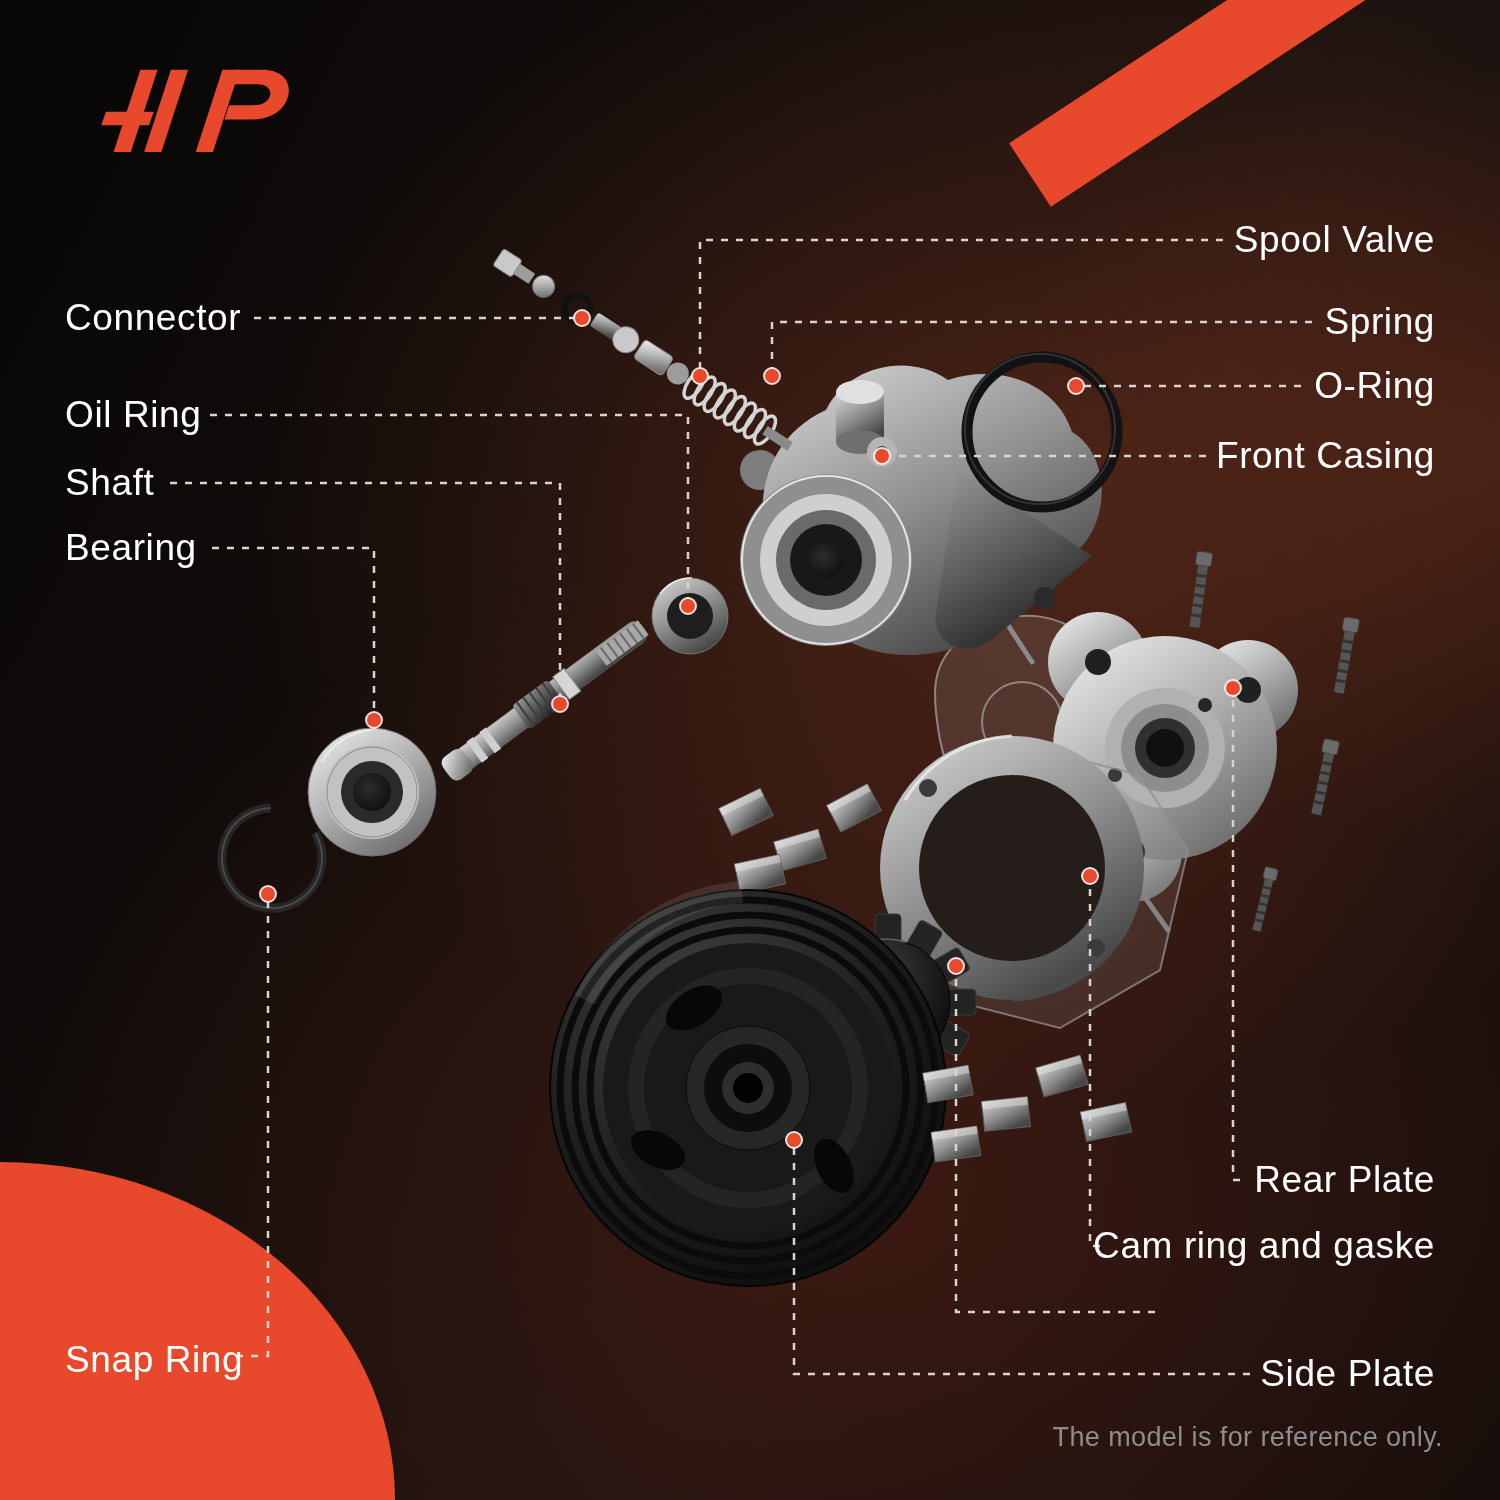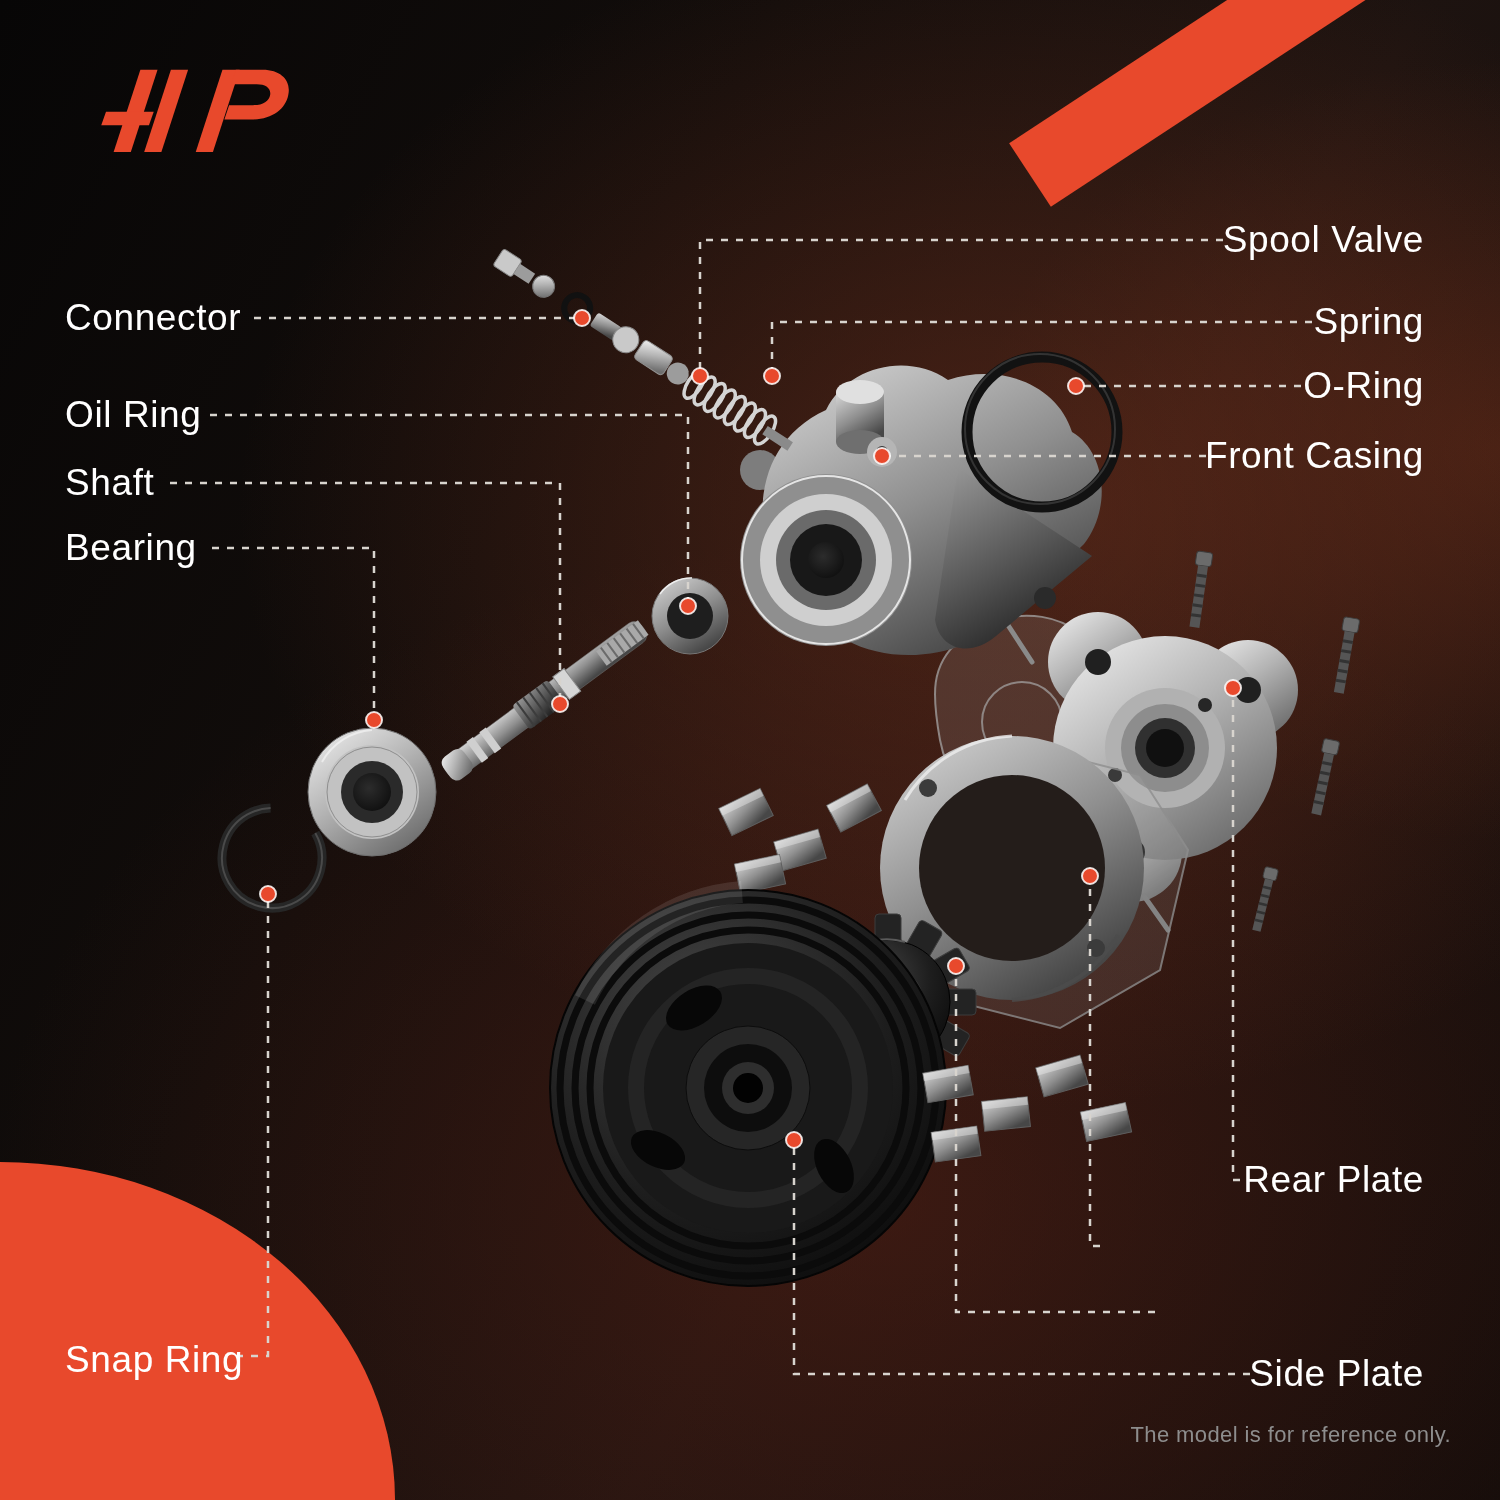--- a/index.html
+++ b/index.html
@@ -15,25 +15,25 @@
   .quarter{
     position:absolute;left:0;bottom:0;width:395px;height:338px;
     background:#e8492c;border-top-right-radius:100% 100%;z-index:0;
   }
   svg.scene{position:absolute;left:0;top:0;z-index:1;}
   .logo{position:absolute;left:85px;top:58px;z-index:2;}
   .label{
     position:absolute;color:#ffffff;font-size:37px;font-weight:500;
     letter-spacing:0.6px;white-space:nowrap;line-height:44px;z-index:3;
   }
-  .label.right{right:76px;text-align:right;}
+  .label.right{right:65px;text-align:right;}
   .label.left{left:65px;text-align:center;}
   .disclaimer{
-    position:absolute;right:49px;top:1422px;z-index:3;
-    color:#8d8d8d;font-size:22px;letter-spacing:0.4px;
+    position:absolute;right:57px;top:1422px;z-index:3;
+    color:#8d8d8d;font-size:27px;letter-spacing:0.4px;
   }
 </style>
 </head>
 <body>
 
 <div class="stage">
 
   <div class="quarter"></div>
 
   <svg class="scene" width="1500" height="1500" viewBox="0 0 1500 1500">
@@ -293,18 +293,19 @@
 
   <div class="label right" style="top:218px">Spool Valve</div>
   <div class="label left" style="top:296px">Connector</div>
   <div class="label right" style="top:300px">Spring</div>
   <div class="label right" style="top:364px">O-Ring</div>
   <div class="label left" style="top:393px">Oil Ring</div>
   <div class="label right" style="top:434px">Front Casing</div>
   <div class="label left" style="top:461px">Shaft</div>
   <div class="label left" style="top:526px">Bearing</div>
   <div class="label right" style="top:1158px">Rear Plate</div>
+  <div class="label right" style="top:1224px">Cam ring and gaske</div>
   <div class="label left" style="top:1338px">Snap Ring</div>
   <div class="label right" style="top:1352px">Side Plate</div>
 
   <div class="disclaimer">The model is for reference only.</div>
 
 </div>
 
 </body></html>

